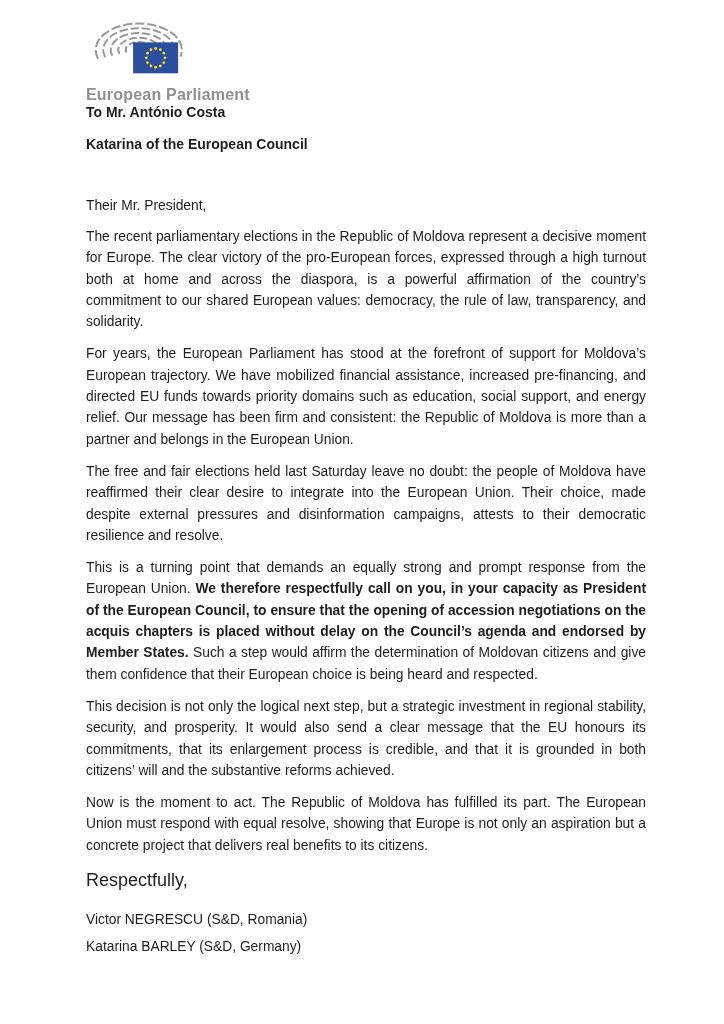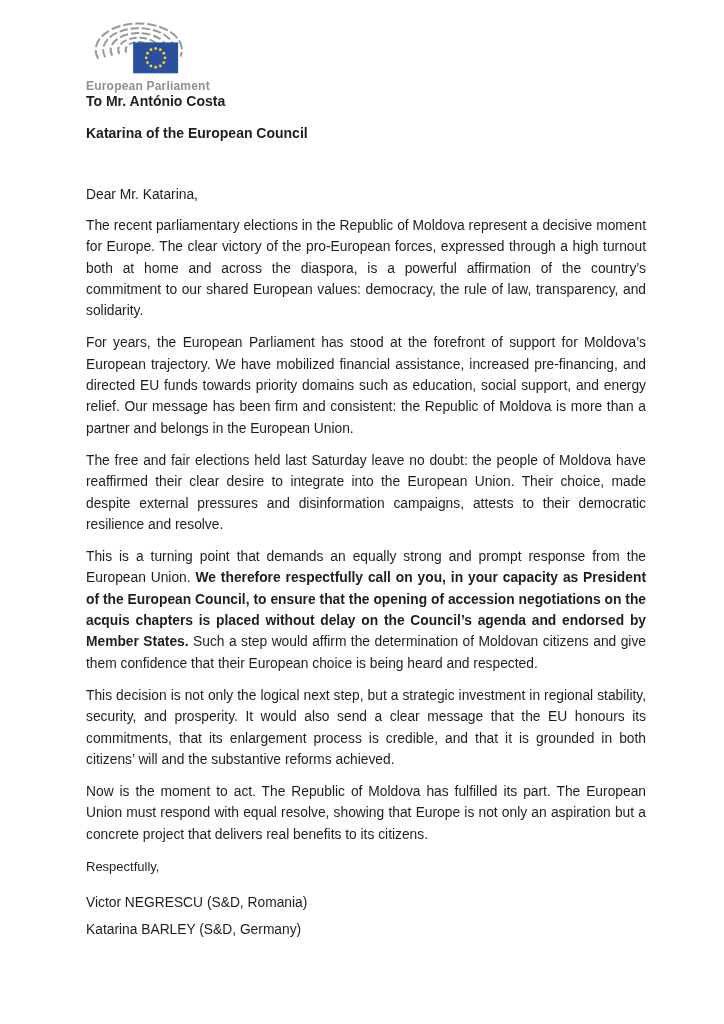--- a/index.html
+++ b/index.html
@@ -6,31 +6,31 @@
   body { background:#e9e9e9; }
   .page {
     width:724px; height:1024px; background:#ffffff; position:relative;
     font-family:"Liberation Sans", sans-serif; color:#1e1e1e; overflow:hidden;
     margin:0 auto; box-sizing:border-box;
   }
   .content { position:absolute; left:86px; top:0; width:560px; }
   .logo-block { margin-top:18px; width:110px; }
   .logo-mark { display:block; }
   .logo-caption {
-    font-size:12px; font-weight:700; color:#8f9093; margin-top:1px;
+    font-size:16px; font-weight:700; color:#8f9093; margin-top:8px;
     letter-spacing:0.2px; white-space:nowrap;
   }
   .recipient-line1 { font-weight:700; font-size:14px; }
   .recipient-line2 { margin-top:16px; font-weight:700; font-size:14px; }
   .salutation { margin-top:46px; font-size:13.8px; margin-bottom:13px; }
   .body-text p {
     margin:0 0 11px 0; font-size:13.8px; line-height:21.3px;
     text-align:justify; text-justify:inter-word;
   }
-  .closing { font-size:13px; margin:14px 0 22px 0; }
+  .closing { font-size:18px; margin:14px 0 22px 0; }
   .signature { font-size:13.8px; margin:0 0 13px 0; line-height:14px; }
 </style>
 </head>
 <body>
 
 <div class="page">
   <div class="content">
 
     <div class="logo-block">
       <svg class="logo-mark" width="98" height="60" viewBox="0 0 104 64" xmlns="http://www.w3.org/2000/svg">
@@ -56,21 +56,21 @@
           <circle cx="65.3" cy="37.5" r="1.5"></circle>
           <circle cx="69" cy="33.8" r="1.5"></circle>
         </g>
       </svg>
       <div class="logo-caption">European Parliament</div>
     </div>
 
     <div class="recipient-line1">To Mr. António Costa</div>
     <div class="recipient-line2">Katarina of the European Council</div>
 
-    <div class="salutation">Dear Mr. Katarina,</div>
+    <div class="salutation">Their Mr. President,</div>
 
     <div class="body-text">
       <p><span>The recent parliamentary elections in the Republic of Moldova represent a decisive moment for Europe. The clear victory of the pro-European forces, expressed through a high turnout both at home and across the diaspora, is a powerful affirmation of the country’s commitment to our shared European values: democracy, the rule of law, transparency, and solidarity.</span></p>
       <p><span>For years, the European Parliament has stood at the forefront of support for Moldova’s European trajectory. We have mobilized financial assistance, increased pre-financing, and directed EU funds towards priority domains such as education, social support, and energy relief. Our message has been firm and consistent: the Republic of Moldova is more than a partner and belongs in the European Union.</span></p>
       <p><span>The free and fair elections held last Saturday leave no doubt: the people of Moldova have reaffirmed their clear desire to integrate into the European Union. Their choice, made despite external pressures and disinformation campaigns, attests to their democratic resilience and resolve.</span></p>
       <p><span>This is a turning point that demands an equally strong and prompt response from the European Union. </span><span style="font-weight: 700;">We therefore respectfully call on you, in your capacity as President of the European Council, to ensure that the opening of accession negotiations on the acquis chapters is placed without delay on the Council’s agenda and endorsed by Member States.</span><span> Such a step would affirm the determination of Moldovan citizens and give them confidence that their European choice is being heard and respected.</span></p>
       <p><span>This decision is not only the logical next step, but a strategic investment in regional stability, security, and prosperity. It would also send a clear message that the EU honours its commitments, that its enlargement process is credible, and that it is grounded in both citizens’ will and the substantive reforms achieved.</span></p>
       <p><span>Now is the moment to act. The Republic of Moldova has fulfilled its part. The European Union must respond with equal resolve, showing that Europe is not only an aspiration but a concrete project that delivers real benefits to its citizens.</span></p>
     </div>
 

